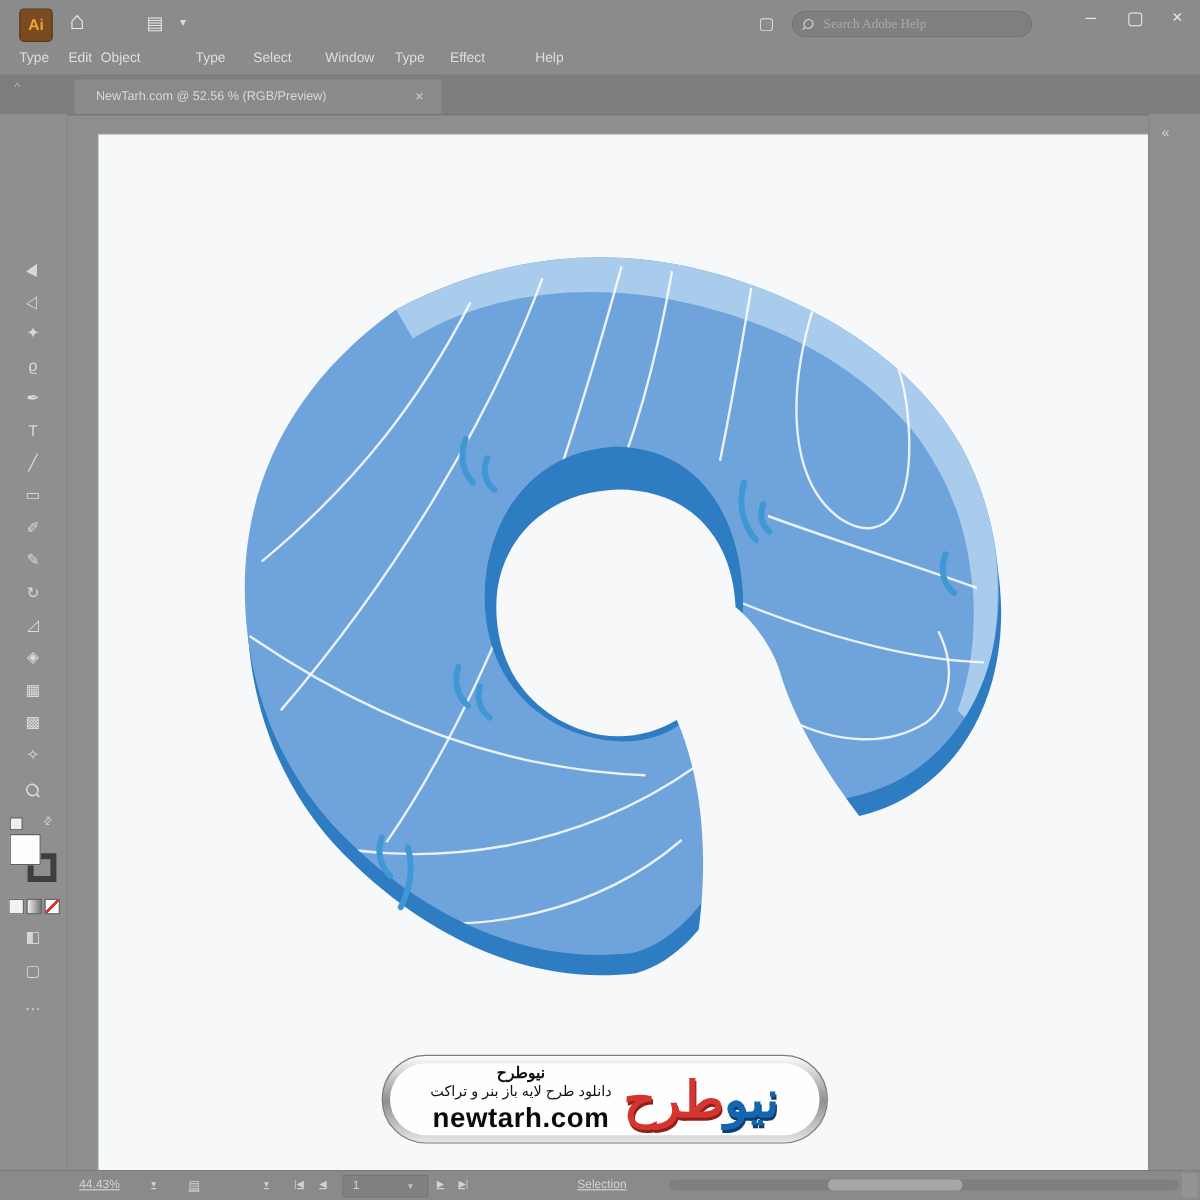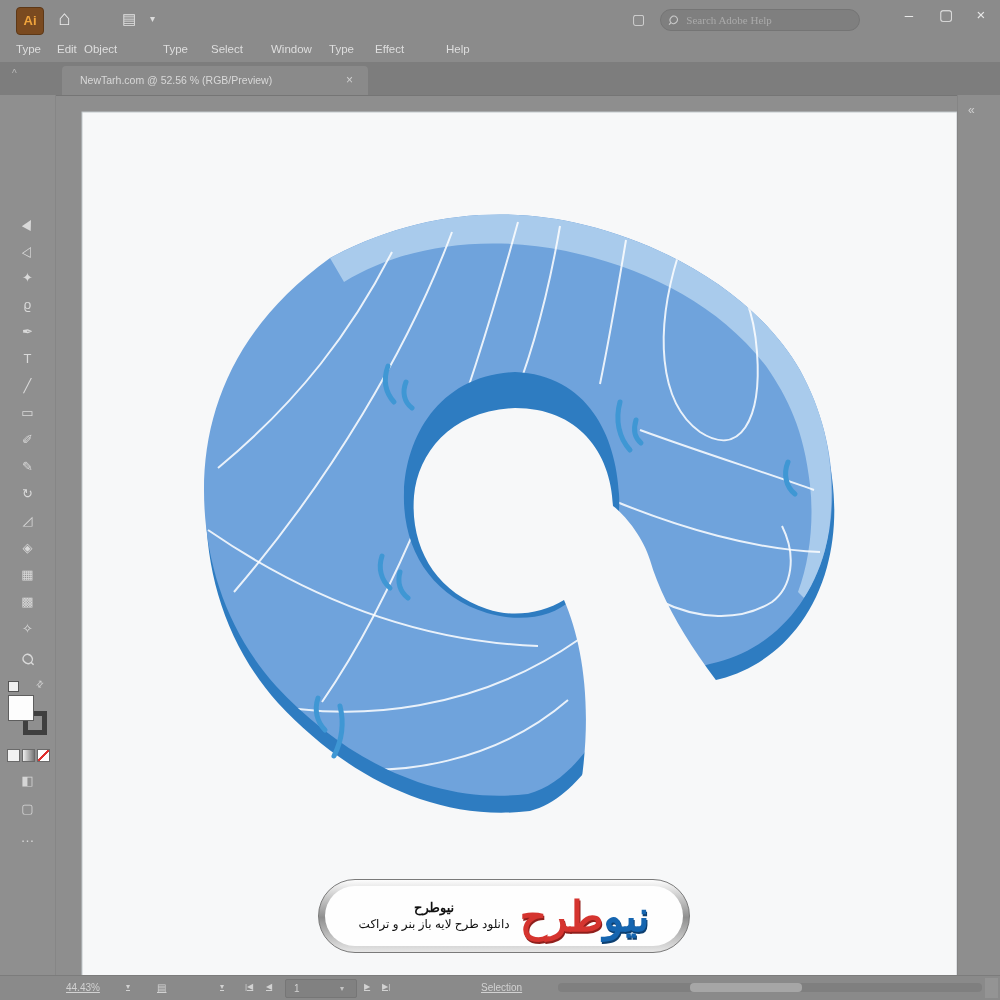--- a/index.html
+++ b/index.html
@@ -215,17 +215,18 @@
 
   <div class="abs badge">
     <div class="badge-inner">
       <div class="logo">
         <span class="blue">نیو</span>
           <span class="red">طرح</span>
       </div>
       <div class="wm-text">
         <span class="wm-brand" dir="rtl">نیوطرح</span>
         <span class="wm-tag" dir="rtl">دانلود طرح لایه باز بنر و تراکت</span>
+        <span class="wm-domain" dir="ltr">newtarh.com</span>
       </div>
     </div>
   </div>
 
 </div>
 
 </body></html>

